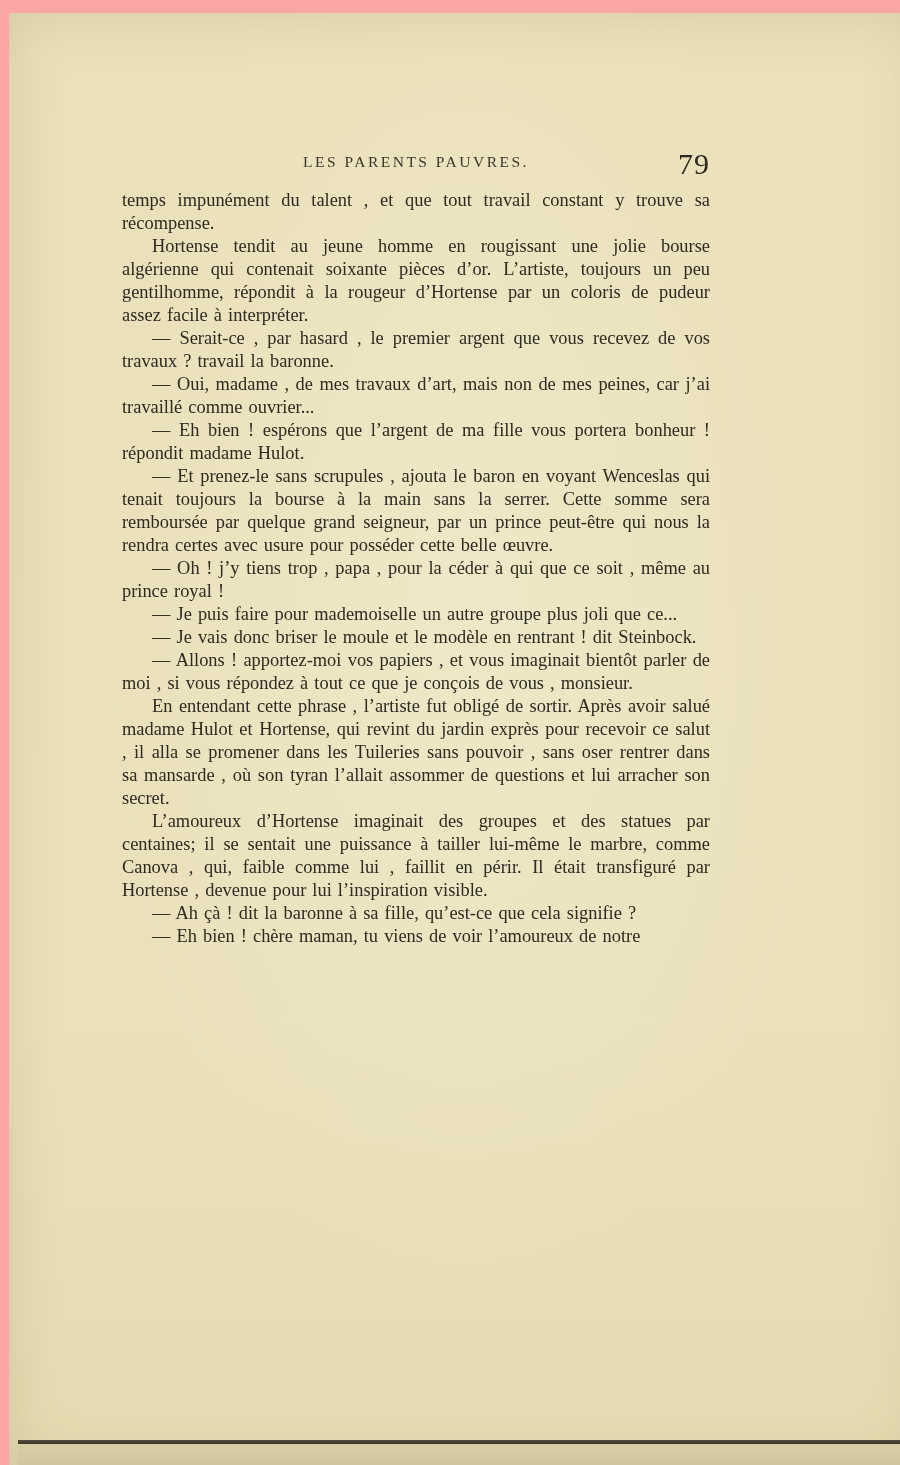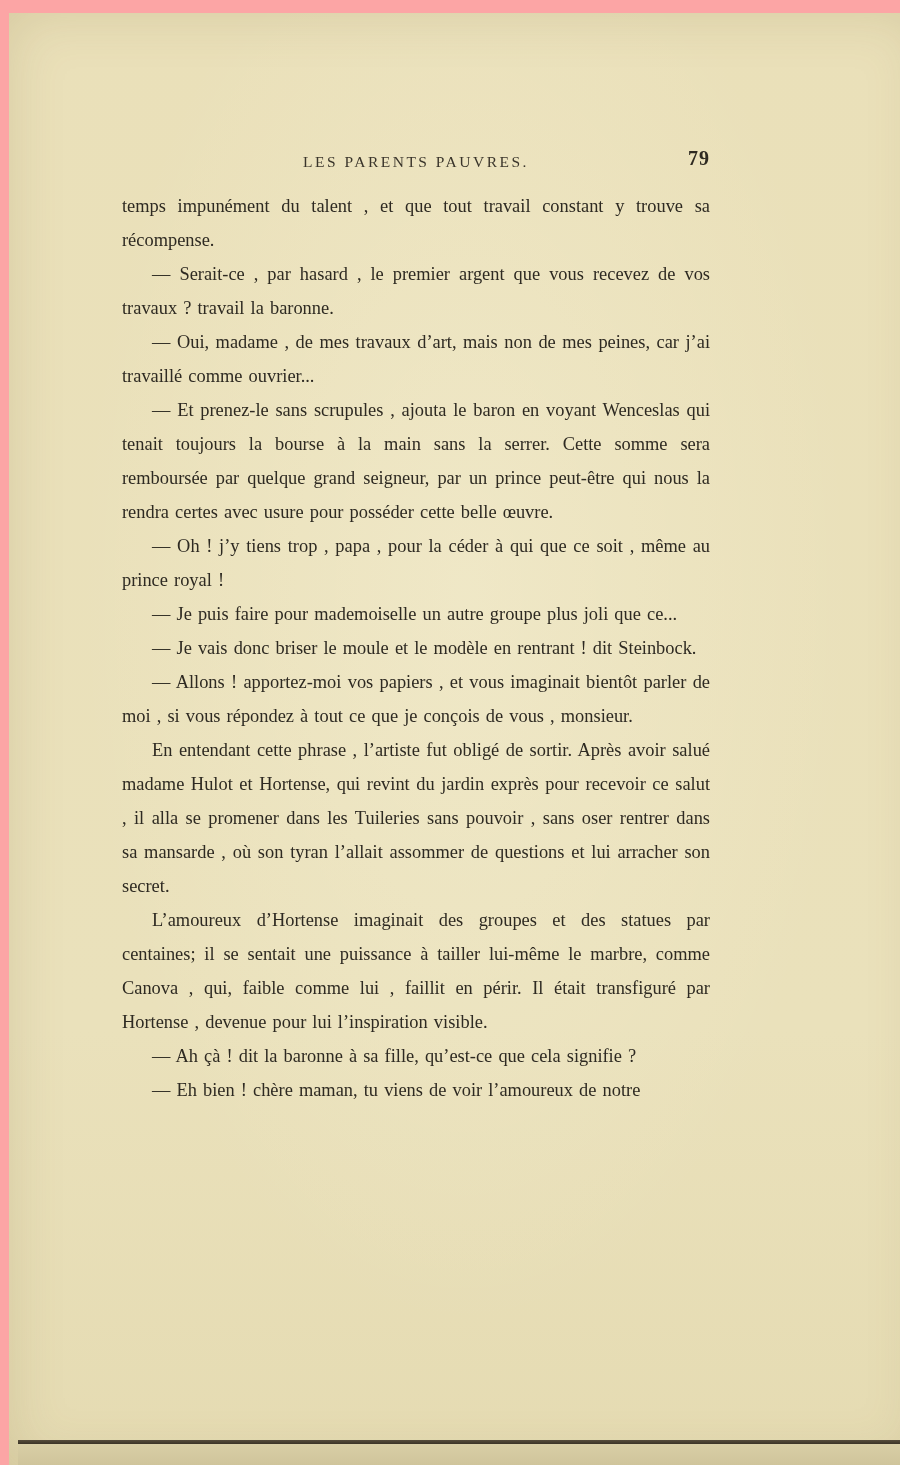--- a/index.html
+++ b/index.html
@@ -40,30 +40,30 @@
     top: 4px;
     text-align: center;
     font-size: 15.5px;
     letter-spacing: 2.5px;
     color: #3a352b;
   }
   .page-number {
     position: absolute;
     right: 0;
     top: -2px;
-    font-size: 20px;
-    font-weight: bold;
+    font-size: 30px;
+    font-weight: normal;
     letter-spacing: 1px;
     color: #2e2a21;
   }
   .text-block {
     margin: 10px auto 0 113px;
     width: 588px;
     font-size: 18.4px;
-    line-height: 34px;
+    line-height: 23px;
     text-align: justify;
     color: #2e2a22;
     text-rendering: optimizeLegibility;
   }
   .text-block p {
     margin: 0;
     text-indent: 30px;
     word-spacing: 1.5px;
   }
   .text-block p.no-indent {
@@ -90,22 +90,24 @@
 <body>
 
 <div class="stage">
   <div class="paper">
     <div class="running-head">
       <span class="head-title">LES PARENTS PAUVRES.</span>
       <span class="page-number">79</span>
     </div>
     <div class="text-block" id="text-block">
         <p class="no-indent">temps impunément du talent , et que tout travail constant y trouve sa récompense.</p>
+        <p>Hortense tendit au jeune homme en rougissant une jolie bourse algérienne qui contenait soixante pièces d’or. L’artiste, toujours un peu gentilhomme, répondit à la rougeur d’Hortense par un coloris de pudeur assez facile à interpréter.</p>
         <p>— Serait-ce , par hasard , le premier argent que vous recevez de vos travaux ? travail la baronne.</p>
         <p>— Oui, madame , de mes travaux d’art, mais non de mes peines, car j’ai travaillé comme ouvrier...</p>
+        <p>— Eh bien ! espérons que l’argent de ma fille vous portera bonheur ! répondit madame Hulot.</p>
         <p>— Et prenez-le sans scrupules , ajouta le baron en voyant Wenceslas qui tenait toujours la bourse à la main sans la serrer. Cette somme sera remboursée par quelque grand seigneur, par un prince peut-être qui nous la rendra certes avec usure pour posséder cette belle œuvre.</p>
         <p>— Oh ! j’y tiens trop , papa , pour la céder à qui que ce soit , même au prince royal !</p>
         <p>— Je puis faire pour mademoiselle un autre groupe plus joli que ce...</p>
         <p>— Je vais donc briser le moule et le modèle en rentrant ! dit Steinbock.</p>
         <p>— Allons ! apportez-moi vos papiers , et vous imaginait bientôt parler de moi , si vous répondez à tout ce que je conçois de vous , monsieur.</p>
         <p>En entendant cette phrase , l’artiste fut obligé de sortir. Après avoir salué madame Hulot et Hortense, qui revint du jardin exprès pour recevoir ce salut , il alla se promener dans les Tuileries sans pouvoir , sans oser rentrer dans sa mansarde , où son tyran l’allait assommer de questions et lui arracher son secret.</p>
         <p>L’amoureux d’Hortense imaginait des groupes et des statues par centaines; il se sentait une puissance à tailler lui-même le marbre, comme Canova , qui, faible comme lui , faillit en périr. Il était transfiguré par Hortense , devenue pour lui l’inspiration visible.</p>
         <p>— Ah çà ! dit la baronne à sa fille, qu’est-ce que cela signifie ?</p>
         <p>— Eh bien ! chère maman, tu viens de voir l’amoureux de notre</p>
       </div>

